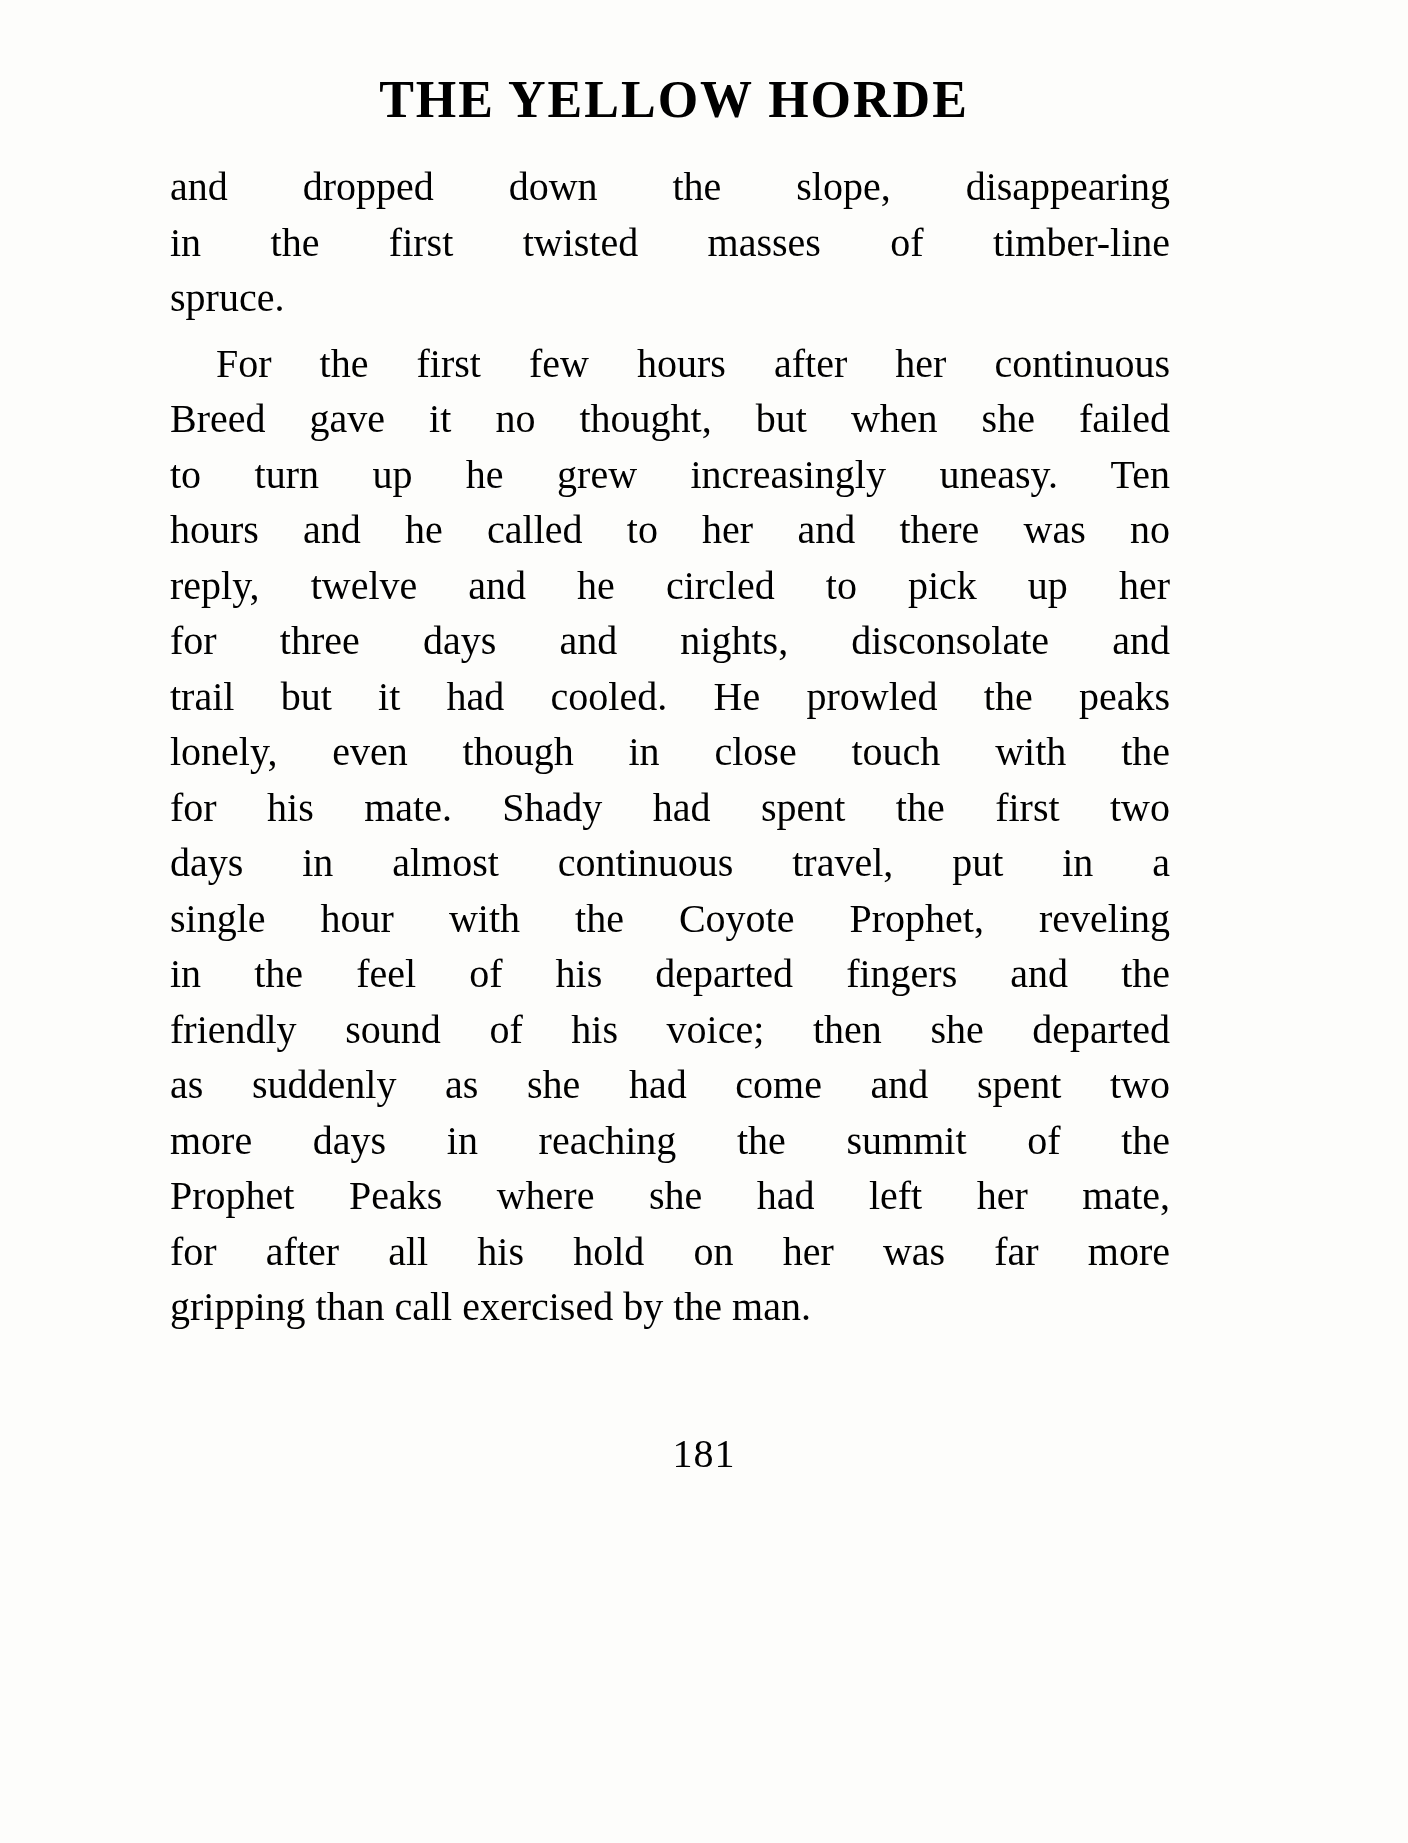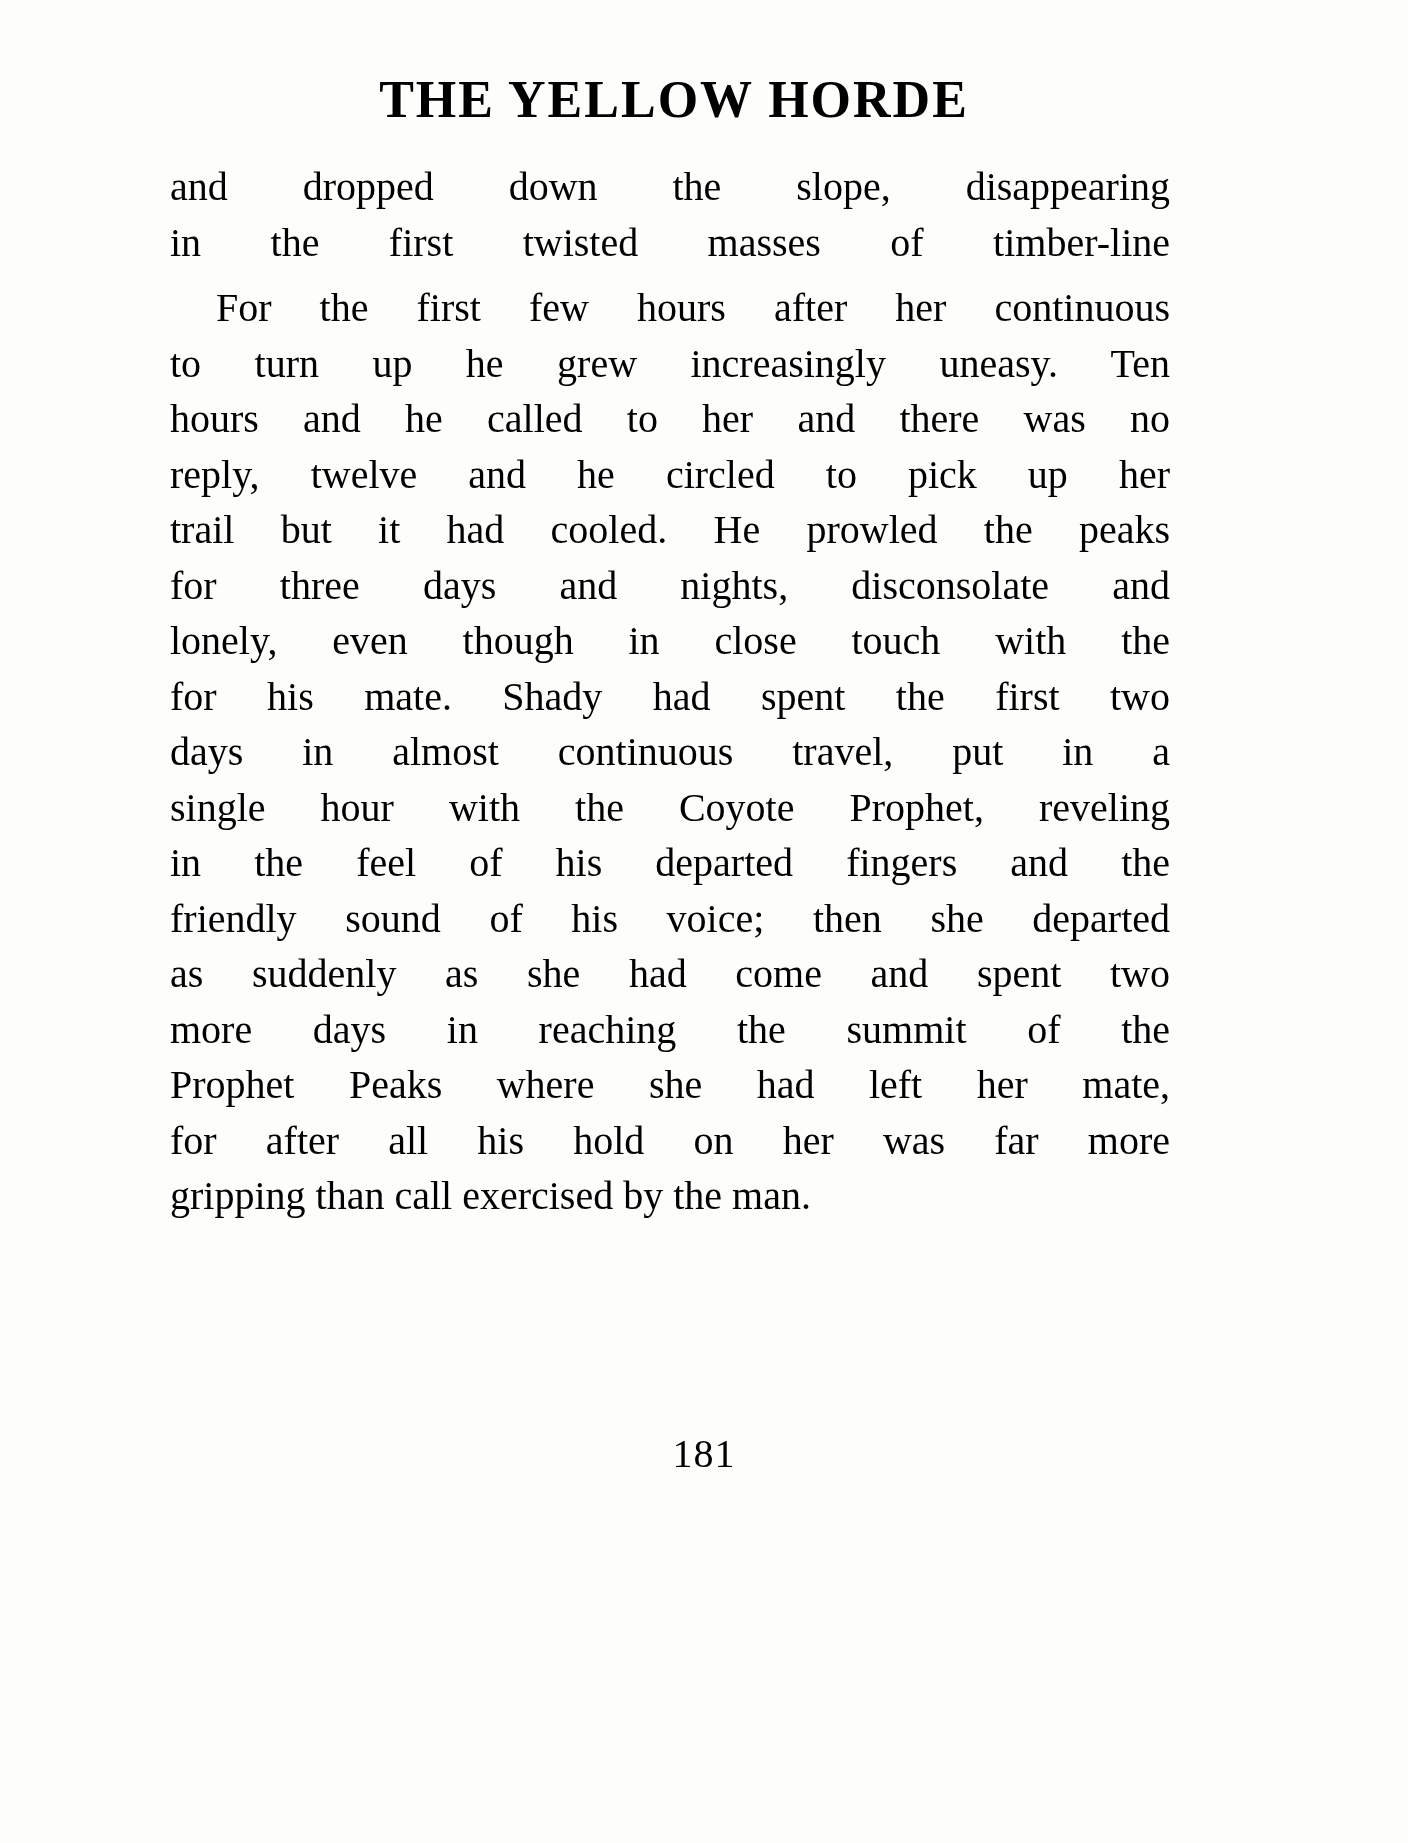--- a/index.html
+++ b/index.html
@@ -76,29 +76,31 @@
 <div class="page">
   <div class="page-inner">
 
     <h1 class="running-head">THE YELLOW HORDE</h1>
 
     <div class="body-text">
 
       <p class="para">
         <span class="line">and dropped down the slope, disappearing</span>
         <span class="line">in the first twisted masses of timber-line</span>
+        <span class="line last">spruce.</span>
       </p>
 
       <p class="para">
         <span class="line" style="text-indent:46px;">For the first few hours after her continuous</span>
+        <span class="line">Breed gave it no thought, but when she failed</span>
         <span class="line">to turn up he grew increasingly uneasy.  Ten</span>
         <span class="line">hours and he called to her and there was no</span>
         <span class="line">reply, twelve and he circled to pick up her</span>
+        <span class="line">for three days and nights, disconsolate and</span>
         <span class="line">trail but it had cooled.   He prowled the peaks</span>
-        <span class="line">for three days and nights, disconsolate and</span>
         <span class="line">lonely, even though in close touch with the</span>
         <span class="line">for his mate.  Shady had spent the first two</span>
         <span class="line">days in almost continuous travel, put in a</span>
         <span class="line">single hour with the Coyote Prophet, reveling</span>
         <span class="line">in the feel of his departed fingers and the</span>
         <span class="line">friendly sound of his voice; then she departed</span>
         <span class="line">as suddenly as she had come and spent two</span>
         <span class="line">more days in reaching the summit of the</span>
         <span class="line">Prophet Peaks where she had left her mate,</span>
         <span class="line">for after all his hold on her was far more</span>

